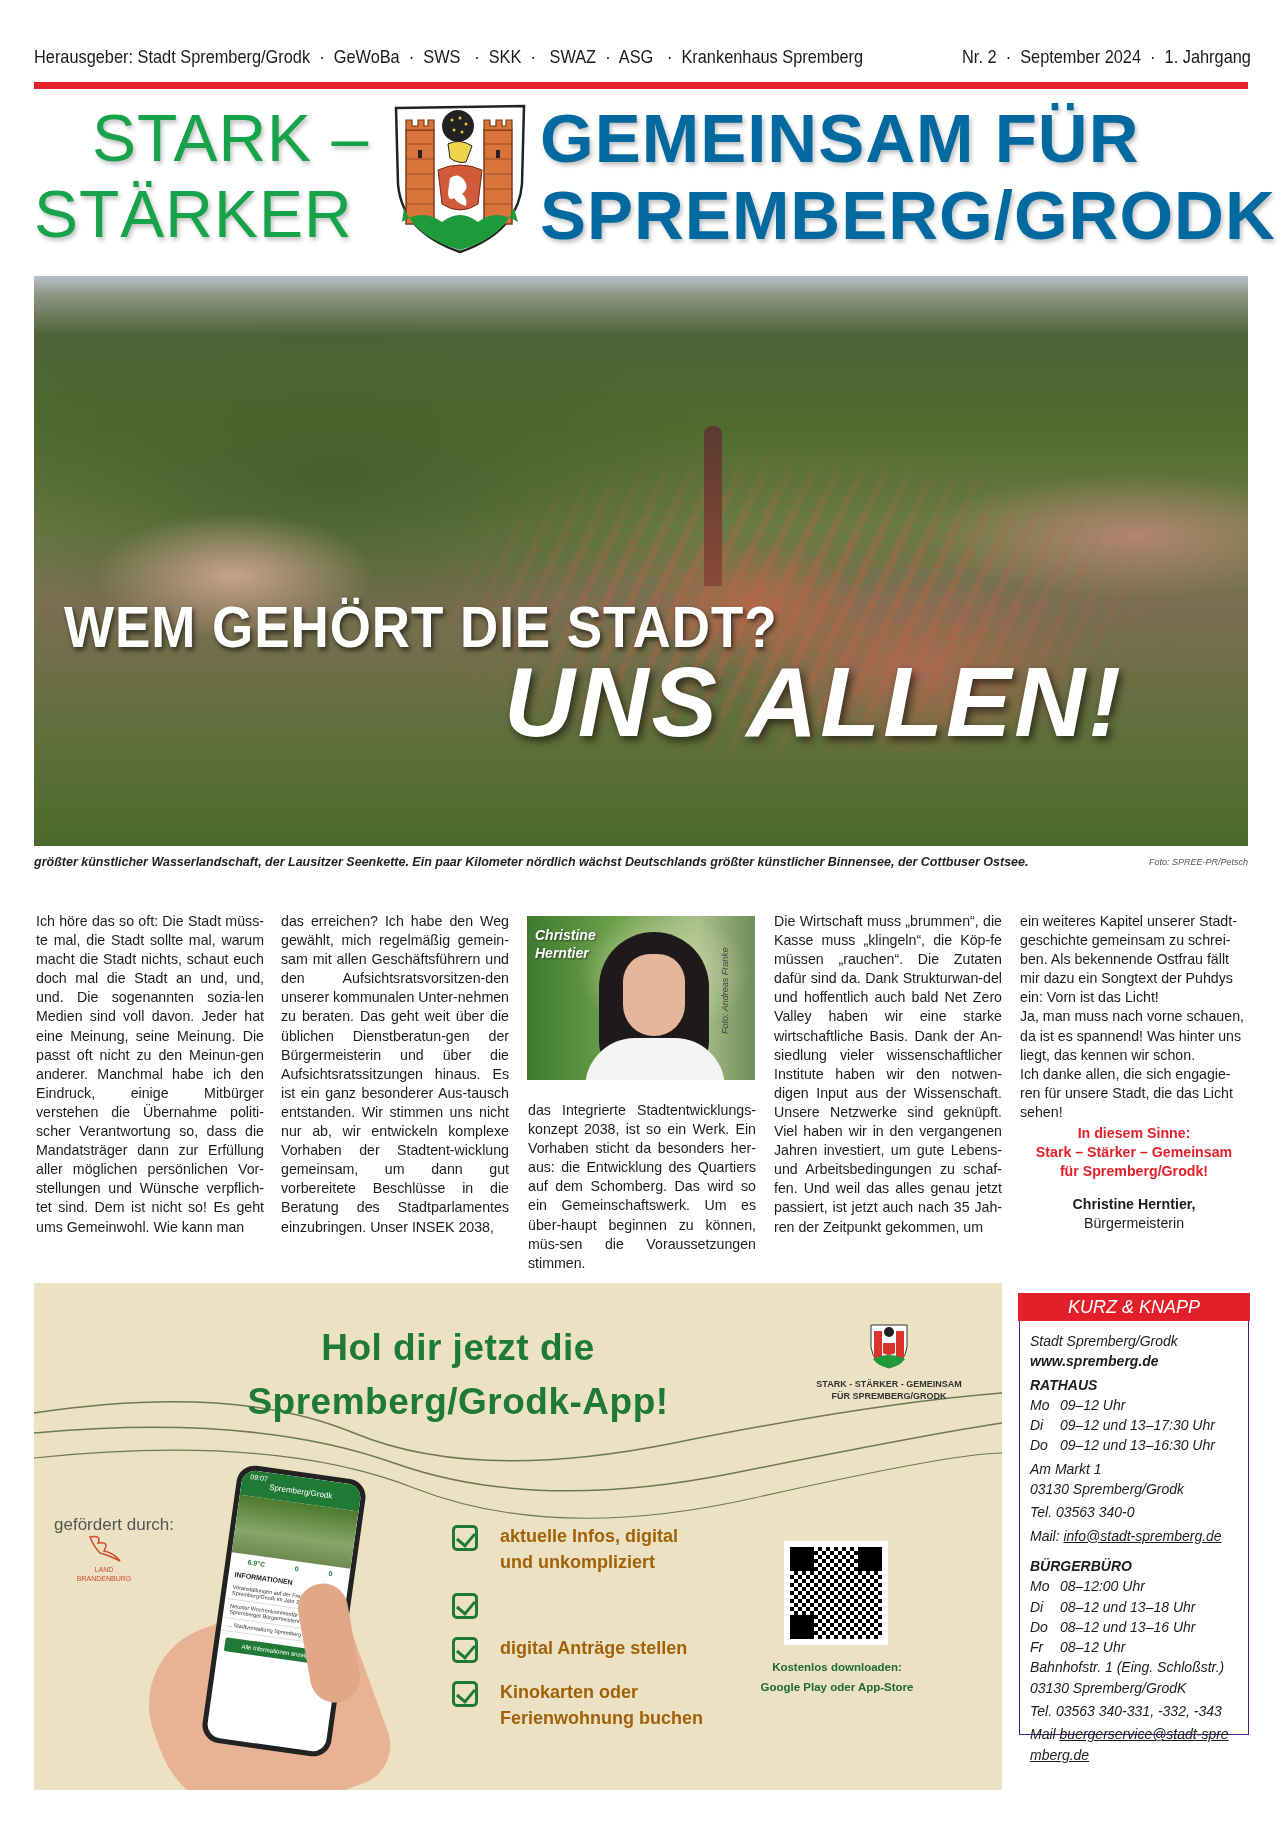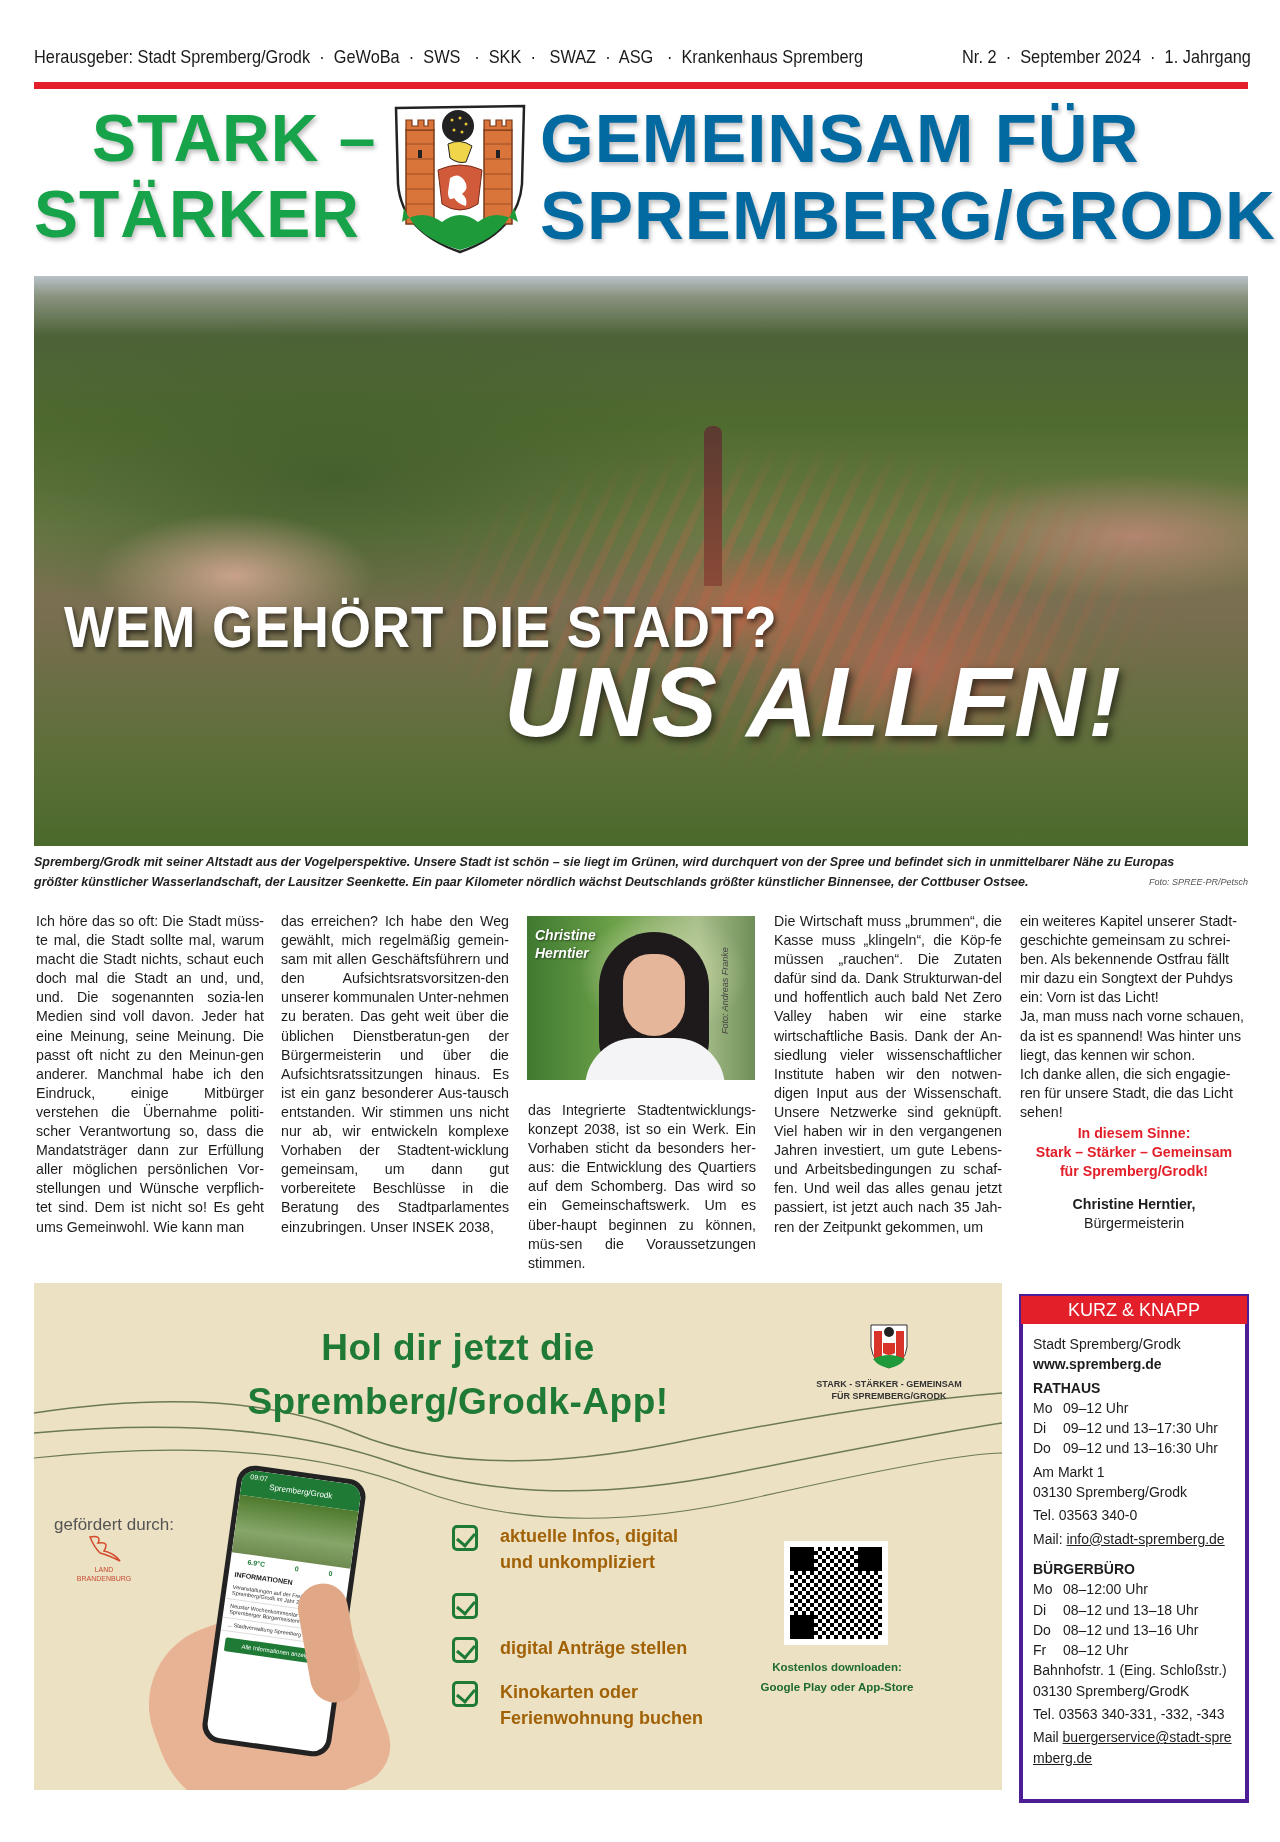--- a/index.html
+++ b/index.html
@@ -4,21 +4,21 @@
 <style>
   * { box-sizing: border-box; margin: 0; padding: 0; }
   html, body { width: 1280px; height: 1842px; background: #fff; overflow: hidden; }
   body { font-family: "Liberation Sans", sans-serif; color: #1a1a1a; position: relative; }
 
   .masthead { position: absolute; left: 34px; right: 34px; top: 44px; height: 26px; display: flex; justify-content: space-between; align-items: center;
     font-family: "Liberation Sans", sans-serif; font-size: 19px; transform: scaleX(0.86); transform-origin: left center; width: 1415px; }
   .masthead .right { margin-left: auto; }
   .redrule { position: absolute; left: 34px; top: 82px; width: 1214px; height: 7px; background: #e3202a; }
 
-  .title-left { position: absolute; left: 34px; top: 100px; width: 370px; color: #17a34a; font-weight: bold; font-size: 66px; line-height: 76px;
+  .title-left { position: absolute; left: 34px; top: 100px; width: 370px; color: #17a34a; font-weight: normal; font-size: 66px; line-height: 76px;
     text-shadow: 2px 3px 4px rgba(0,0,0,0.25); letter-spacing: 1px; }
   .title-left .l1 { padding-left: 58px; display: block; }
   .title-right { position: absolute; left: 540px; top: 100px; width: 720px; color: #0369a1; font-weight: bold; font-size: 69px; line-height: 77px;
     text-shadow: 2px 3px 4px rgba(0,0,0,0.25); letter-spacing: 1px; }
   .title-right span { display: block; }
   .crest { position: absolute; left: 392px; top: 104px; width: 136px; height: 150px; }
 
   .hero { position: absolute; left: 34px; top: 276px; width: 1214px; height: 570px; overflow: hidden;
     background:
       radial-gradient(ellipse 160px 90px at 720px 330px, #b06a4a 0%, rgba(176,106,74,0) 70%),
@@ -79,21 +79,21 @@
   .ad .feat .txt { font-size: 18px; line-height: 26px; font-weight: bold; color: #a16207; }
   .ad .qr { position: absolute; left: 750px; top: 258px; width: 104px; height: 104px; background: #fff; padding: 6px; }
   .ad .qr .grid { width: 92px; height: 92px;
     background:
       linear-gradient(#000,#000) 0 0/24px 24px no-repeat,
       linear-gradient(#000,#000) 68px 0/24px 24px no-repeat,
       linear-gradient(#000,#000) 0 68px/24px 24px no-repeat,
       repeating-conic-gradient(#000 0 25%, #fff 0 50%) 0 0/8px 8px; }
   .ad .dl { position: absolute; left: 690px; top: 374px; width: 226px; text-align: center; font-size: 11.5px; line-height: 20px; color: #1f6a30; font-weight: bold; }
 
-  .kurz { position: absolute; left: 1019px; top: 1294px; width: 230px; height: 509px; border: 4px solid #4c1d95; }
+  .kurz { position: absolute; left: 1019px; top: 1294px; width: 230px; height: 441px; border: 1px solid #4c1d95; font-style: italic; }
   .kurz .head { background: #e3202a; color: #fff; font-size: 18px; text-align: center; height: 28px; line-height: 28px; margin: -2px -2px 0 -2px; }
   .kurz .body { padding: 10px 10px; font-size: 14px; line-height: 20.3px; color: #1c1c1c; }
   .kurz .gap { height: 3px; }
   .kurz .row { display: flex; }
   .kurz .row .d { width: 30px; flex: none; }
   .kurz u { text-decoration: underline; }
   .kurz b { font-weight: bold; }
 </style>
 </head>
 <body>
@@ -146,21 +146,20 @@
   <span>SPREMBERG/GRODK</span>
 </div>
 
 <div class="hero">
   <div class="roofs"></div>
   <div class="church"></div>
   <div class="h1">WEM GEHÖRT DIE STADT?</div>
   <div class="h2">UNS ALLEN!</div>
 </div>
 <div class="caption">
-  <div>Spremberg/Grodk mit seiner Altstadt aus der Vogelperspektive. Unsere Stadt ist schön – sie liegt im Grünen, wird durchquert von der Spree und befindet sich in unmittelbarer Nähe zu Europas</div>
   <div>größter künstlicher Wasserlandschaft, der Lausitzer Seenkette. Ein paar Kilometer nördlich wächst Deutschlands größter künstlicher Binnensee, der Cottbuser Ostsee.</div>
   <span class="credit">Foto: SPREE-PR/Petsch</span>
 </div>
 
 <div class="col c1">Ich höre das so oft: Die Stadt müss-te mal, die Stadt sollte mal, warum macht die Stadt nichts, schaut euch doch mal die Stadt an und, und, und. Die sogenannten sozia-len Medien sind voll davon. Jeder hat eine Meinung, seine Meinung. Die passt oft nicht zu den Meinun-gen anderer.  Manchmal habe ich den Eindruck, einige Mitbürger verstehen die Übernahme politi-scher Verantwortung so, dass die Mandatsträger dann zur Erfüllung aller möglichen persönlichen Vor-stellungen und Wünsche verpflich-tet sind. Dem ist nicht so! Es geht ums Gemeinwohl. Wie kann man</div>
 <div class="col c2">das erreichen? Ich habe den Weg gewählt, mich regelmäßig gemein-sam mit allen Geschäftsführern und den Aufsichtsratsvorsitzen-den unserer kommunalen Unter-nehmen zu beraten. Das geht weit über die üblichen Dienstberatun-gen der Bürgermeisterin und über die Aufsichtsratssitzungen hinaus. Es ist ein ganz besonderer Aus-tausch entstanden. Wir stimmen uns nicht nur ab, wir entwickeln komplexe Vorhaben der Stadtent-wicklung gemeinsam, um dann gut vorbereitete Beschlüsse in die Beratung des Stadtparlamentes einzubringen. Unser INSEK 2038,</div>
 <div class="portrait">
   <div class="hair"></div>
   <div class="face"></div>
   <div class="shirt"></div>

